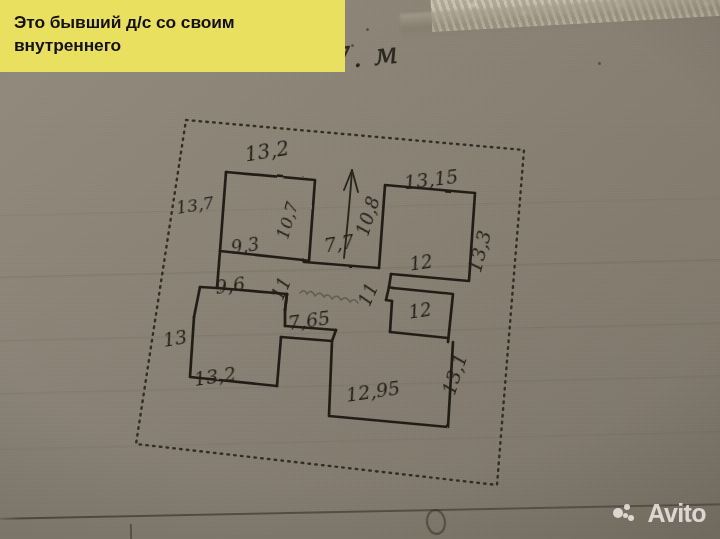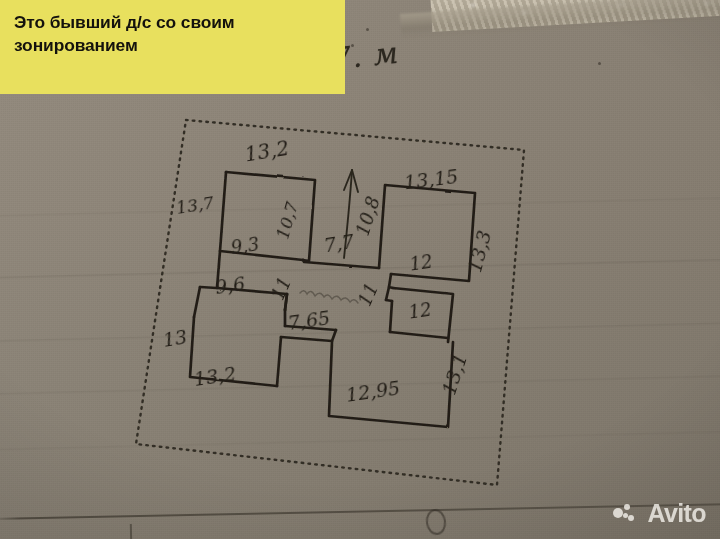--- a/index.html
+++ b/index.html
@@ -93,21 +93,21 @@
     transform:rotate(-6deg);letter-spacing:1px;
     text-shadow:0 0 1px rgba(38,33,26,.35);
     white-space:nowrap;
   }
 
   
   #plan{position:absolute;left:0;top:0;width:720px;height:539px;}
 
   
   .caption{
-    position:absolute;left:0;top:0;width:345px;height:94px;
+    position:absolute;left:0;top:0;width:345px;height:72px;
     background:#e8e05e;
     box-sizing:border-box;
     padding:11px 12px 0 14px;
   }
   .caption p{
     margin:0;
     font-family:"Liberation Sans",sans-serif;
     font-weight:bold;
     font-size:17.4px;
     line-height:23px;
@@ -233,21 +233,21 @@
         <text x="176" y="345" transform="rotate(-9 176 345)" text-anchor="middle" fill="#231f19" font-family="&quot;DejaVu Serif&quot;, serif" font-style="italic" font-size="19" filter="url(#softink)">13</text>
         <text x="310" y="327" transform="rotate(-8 310 327)" text-anchor="middle" fill="#231f19" font-family="&quot;DejaVu Serif&quot;, serif" font-style="italic" font-size="19" filter="url(#softink)">7,65</text>
         <text x="216" y="383" transform="rotate(-8 216 383)" text-anchor="middle" fill="#231f19" font-family="&quot;DejaVu Serif&quot;, serif" font-style="italic" font-size="19" filter="url(#softink)">13,2</text>
         <text x="374" y="398" transform="rotate(-8 374 398)" text-anchor="middle" fill="#231f19" font-family="&quot;DejaVu Serif&quot;, serif" font-style="italic" font-size="19" filter="url(#softink)">12,95</text>
         <text x="461" y="376" transform="rotate(-72 461 376)" text-anchor="middle" fill="#231f19" font-family="&quot;DejaVu Serif&quot;, serif" font-style="italic" font-size="19" filter="url(#softink)">13,1</text>
       </g>
   </svg>
 
   <div class="caption">
     <p>Это бывший д/с со своим</p>
-    <p>зонированием</p>
+    <p>внутреннего</p>
   </div>
 
   <div class="avito">
     <span class="marks">
       <i class="m1"></i>
         <i class="m2"></i>
         <i class="m3"></i>
         <i class="m4"></i>
     </span>
     <span class="word">Avito</span>

